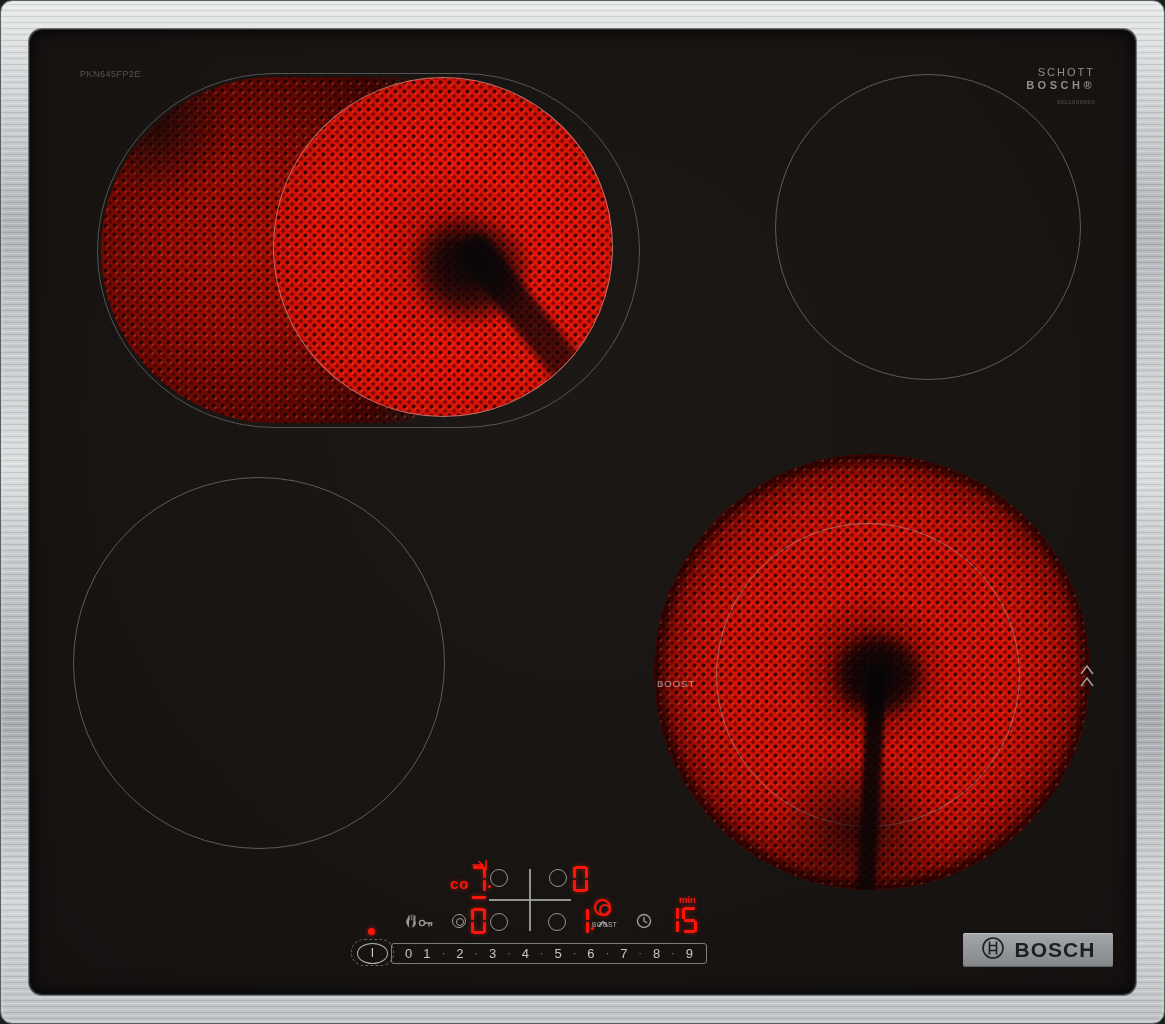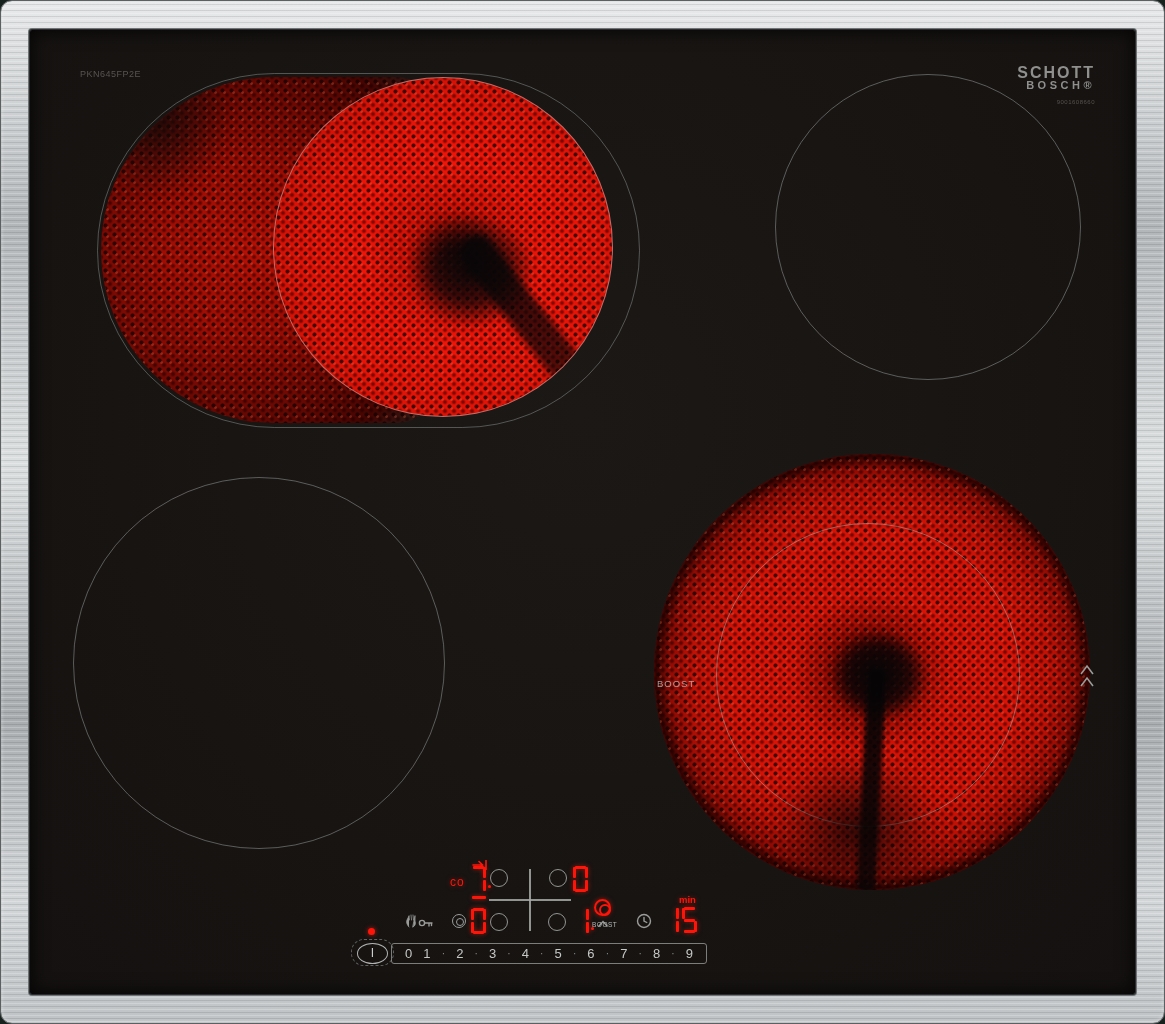--- a/index.html
+++ b/index.html
@@ -16,29 +16,29 @@
     background:
       repeating-linear-gradient(180deg, rgba(255,255,255,.22) 0 1px, rgba(255,255,255,0) 1px 3px, rgba(0,0,0,.10) 3px 4px, rgba(0,0,0,0) 4px 6px),
       linear-gradient(180deg,#e8eaeb 0%,#b2b6b9 22%,#dcdfe0 45%,#a8acaf 70%,#d3d6d8 88%,#bfc3c5 100%);
     border:1px solid #5c6063;
     box-shadow:inset 0 0 4px rgba(255,255,255,.5), inset 0 0 1px #3c4043;
   }
   
   .glass{
     position:absolute;left:30px;top:30px;right:30px;bottom:30px;
     background:radial-gradient(ellipse at 50% 40%, #1b1816 0%, #171412 60%, #141110 100%);
-    border-radius:2px;
+    border-radius:12px;
     box-shadow:0 0 0 1px #2a2c2d, 0 0 0 2px #707477, inset 0 0 18px rgba(0,0,0,.85);
   }
 
   .txt{position:absolute;white-space:nowrap;}
   .model-label{left:50px;top:39px;font-size:9px;letter-spacing:.5px;color:#585450;}
 
   .schott{position:absolute;right:40px;top:36px;text-align:right;color:#8f8f8d;}
-  .schott .l1{font-size:16px;letter-spacing:2px;font-weight:bold;line-height:13px;margin-left:44px;}
+  .schott .l1{font-size:11px;letter-spacing:2px;font-weight:normal;line-height:13px;margin-left:44px;}
   .schott .l2{font-size:11px;letter-spacing:3.5px;font-weight:bold;line-height:12px;}
   .schott .pn{font-size:6px;letter-spacing:.5px;color:#56524e;margin-top:8px;}
 
   
   .ring-off{position:absolute;border:1.5px solid rgba(150,152,150,.55);border-radius:50%;}
   .dots{position:absolute;inset:0;border-radius:inherit;
     background-image:
       radial-gradient(rgba(22,1,0,.78) 1.5px, transparent 2.5px),
       radial-gradient(rgba(22,1,0,.5) 1.5px, transparent 2.5px),
       radial-gradient(rgba(255,120,80,.25) 1px, transparent 1.9px);
@@ -99,21 +99,21 @@
   .sg.d{left:2px;bottom:0;width:11px;height:3px;}
   .sg.e{left:0;bottom:1px;width:3px;height:11px;}
   .sg.f{left:0;top:1px;width:3px;height:11px;}
   .sg.g{left:2px;top:11.5px;width:11px;height:3px;}
   .sdot{position:absolute;width:3px;height:3px;background:var(--red);border-radius:50%;
     box-shadow:0 0 4px rgba(255,40,16,.6);}
   .sdash{position:absolute;width:14px;height:3px;background:var(--red);border-radius:1px;
     box-shadow:0 0 4px rgba(255,40,16,.6);}
 
   .red-small{color:var(--red);text-shadow:0 0 5px rgba(255,40,16,.5);}
-  .co-ind{left:420px;top:845px;font-size:12px;font-weight:normal;letter-spacing:1px;}
+  .co-ind{left:420px;top:845px;font-size:15px;font-weight:bold;letter-spacing:1px;}
   .min-label{left:649px;top:864px;font-size:9.5px;font-weight:bold;}
 
   .map-line{position:absolute;background:var(--grey-line);}
   .map-circle{position:absolute;width:18px;height:18px;border:1.5px solid var(--grey-line);border-radius:50%;background:transparent;cursor:pointer;}
 
   .icon-grey{position:absolute;}
   .dualzone-icon{left:422px;top:884px;width:14px;height:14px;border:1.5px solid #9a9c9a;border-radius:50%;}
   .dualzone-icon::after{content:"";position:absolute;left:2.5px;top:2.5px;width:6px;height:6px;border:1.5px solid #9a9c9a;border-radius:50%;}
   .boost-icon{left:564px;top:869px;width:17px;height:17px;border:2px solid var(--red);border-radius:50%;
     box-shadow:0 0 5px rgba(255,40,16,.5), inset 0 0 3px rgba(255,40,16,.4);}
@@ -307,15 +307,26 @@
           <span class="lvl">6</span>
           <span class="sep">·</span>
           <span class="lvl">7</span>
           <span class="sep">·</span>
           <span class="lvl">8</span>
           <span class="sep">·</span>
           <span class="lvl">9</span>
         </div>
     </div>
 
+    <div class="bosch-plate">
+      <span>
+        <svg width="24" height="24" viewBox="0 0 24 24">
+          <g fill="none" stroke="#1d1f21" stroke-width="1.6">
+            <circle cx="12" cy="12" r="10"></circle>
+            <path d="M8.5 5.5 V18.5 M15.5 5.5 V18.5 M8.5 9.5 H15.5 M8.5 14.5 H15.5"></path>
+          </g>
+        </svg>
+      </span>
+      <span class="bosch-text">BOSCH</span>
+    </div>
 
   </div>
 </div>
 
 </body></html>

